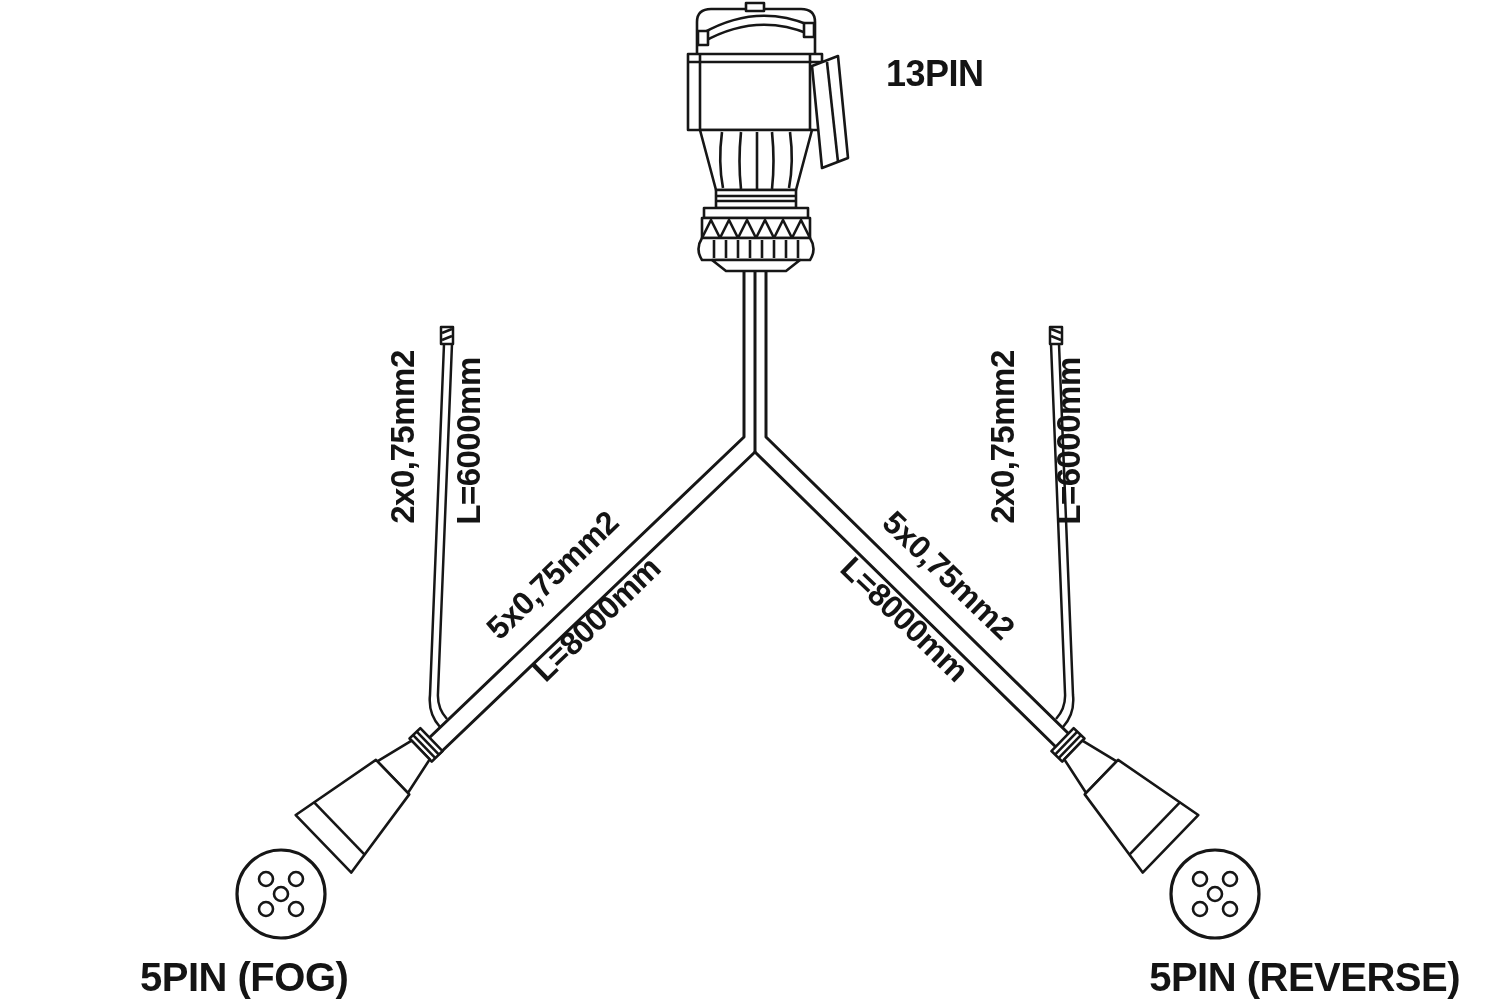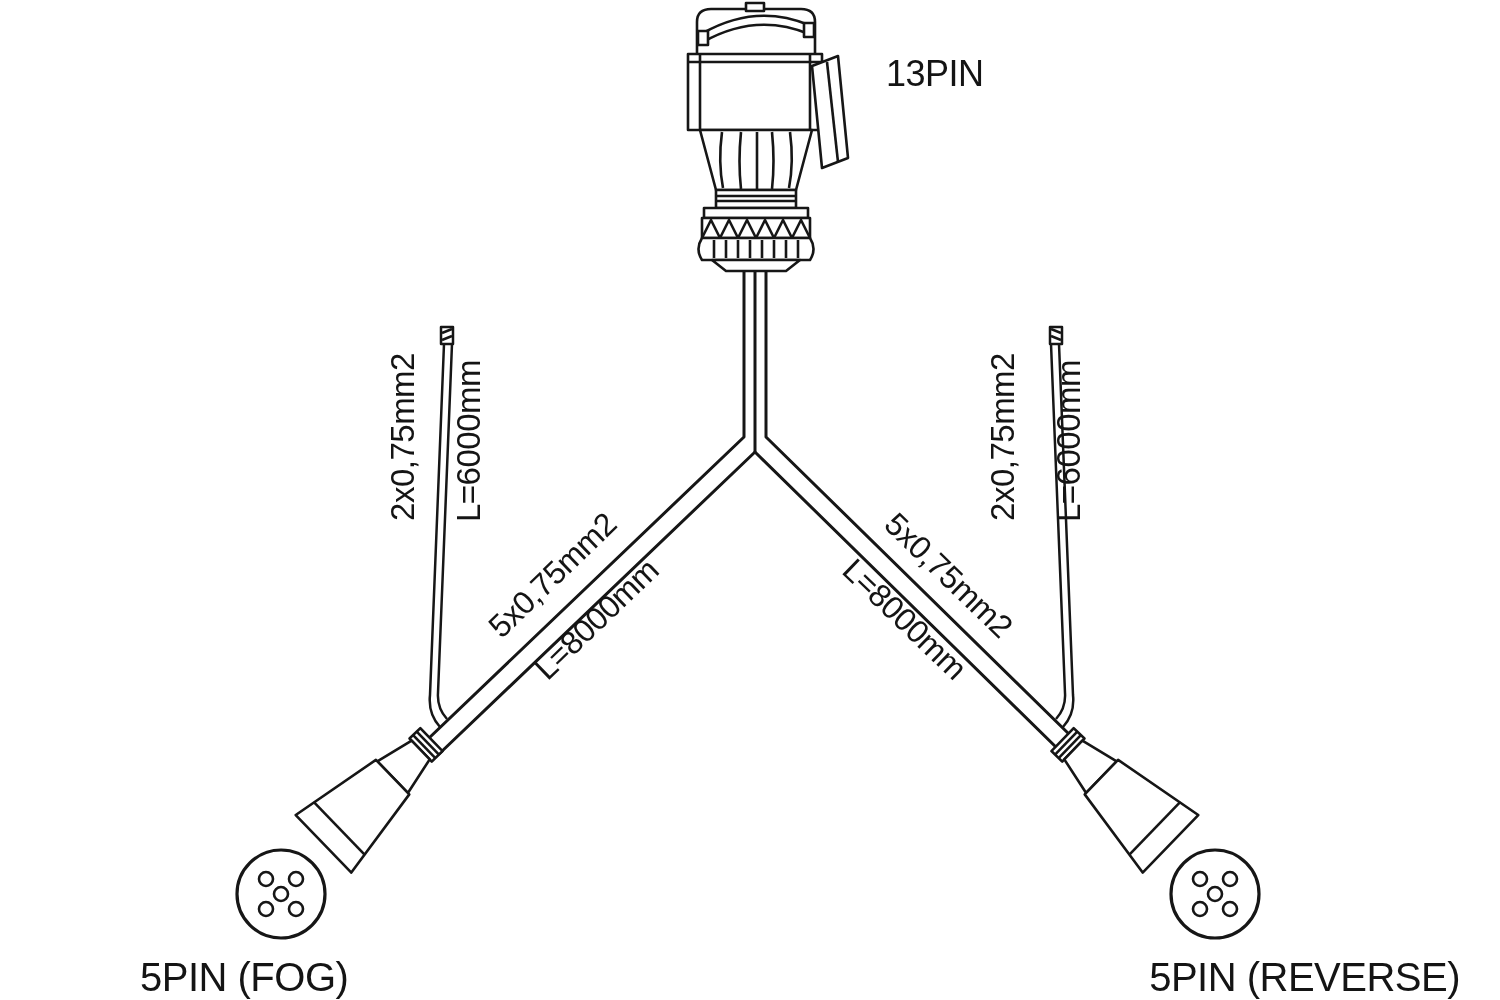--- a/index.html
+++ b/index.html
@@ -1,16 +1,16 @@
 <!DOCTYPE html>
 <html><head>
 <meta charset="utf-8">
 <style>
   html,body{margin:0;padding:0;background:#ffffff;}
-  .stage{position:relative;width:1500px;height:1000px;background:#ffffff;overflow:hidden;}
+  .stage{position:relative;width:1500px;height:1000px;background:#ffffff;overflow:hidden;font-weight:bold;}
   svg{display:block;}
   svg text{
     font-family:"Liberation Sans", sans-serif;
     fill:#141414;
     letter-spacing:-0.5px;
   }
   .lbl-big{font-size:40px;}
   .lbl-conn{font-size:36px;}
   .lbl-vert{font-size:33px;}
   .lbl-diag{font-size:32px;}

